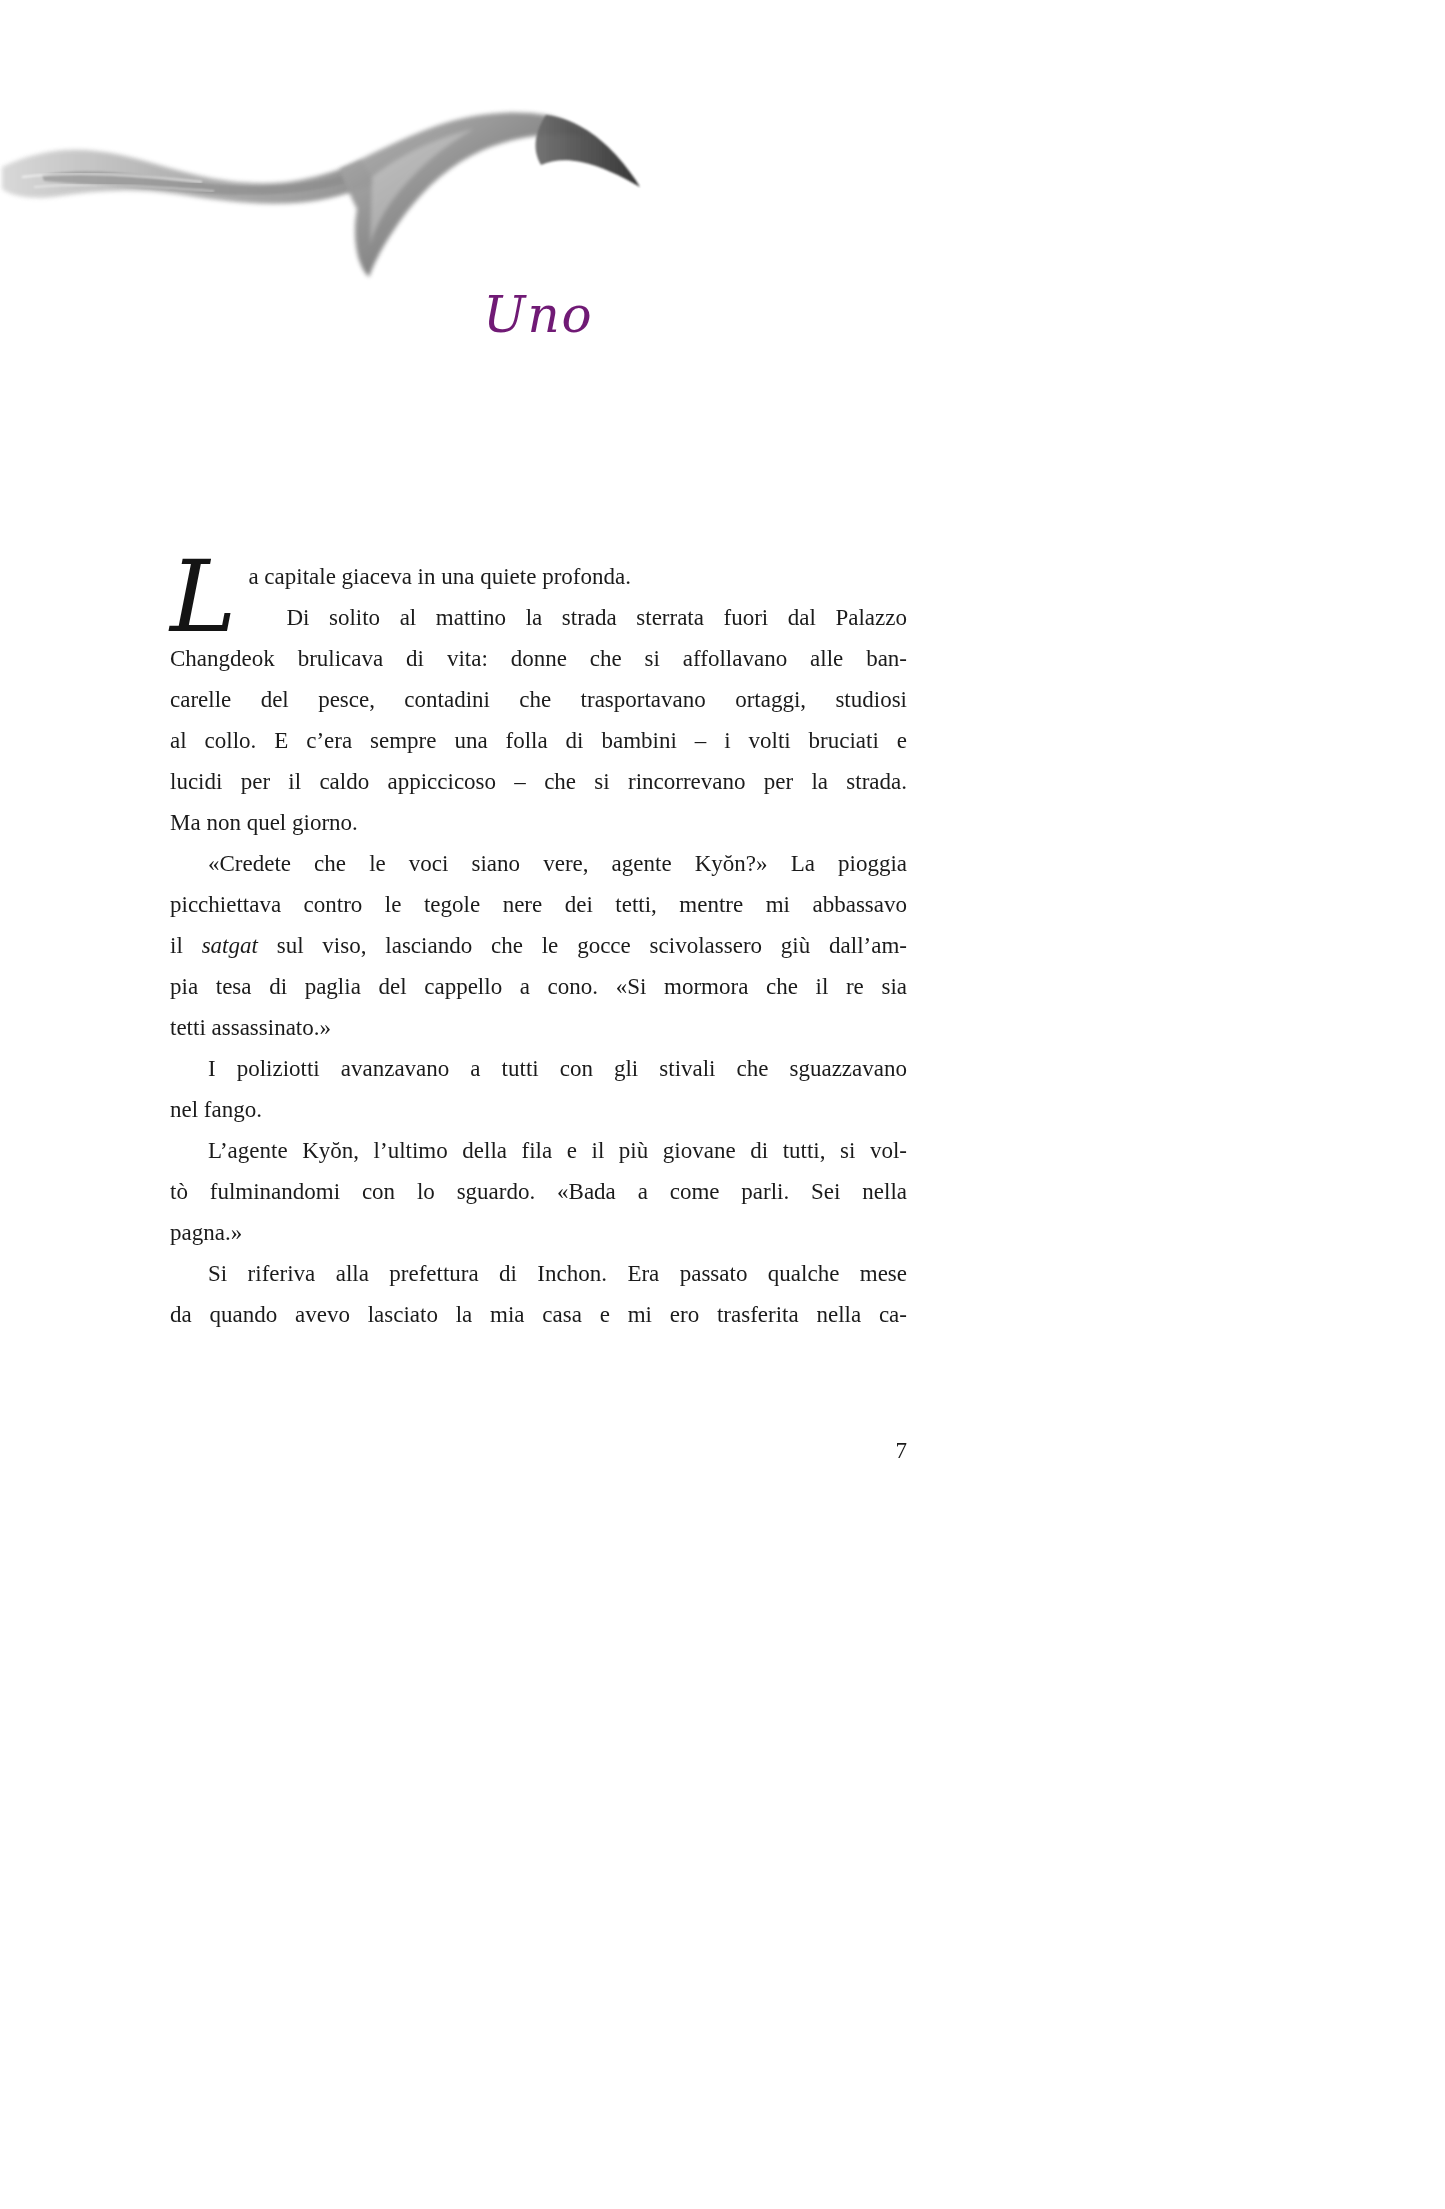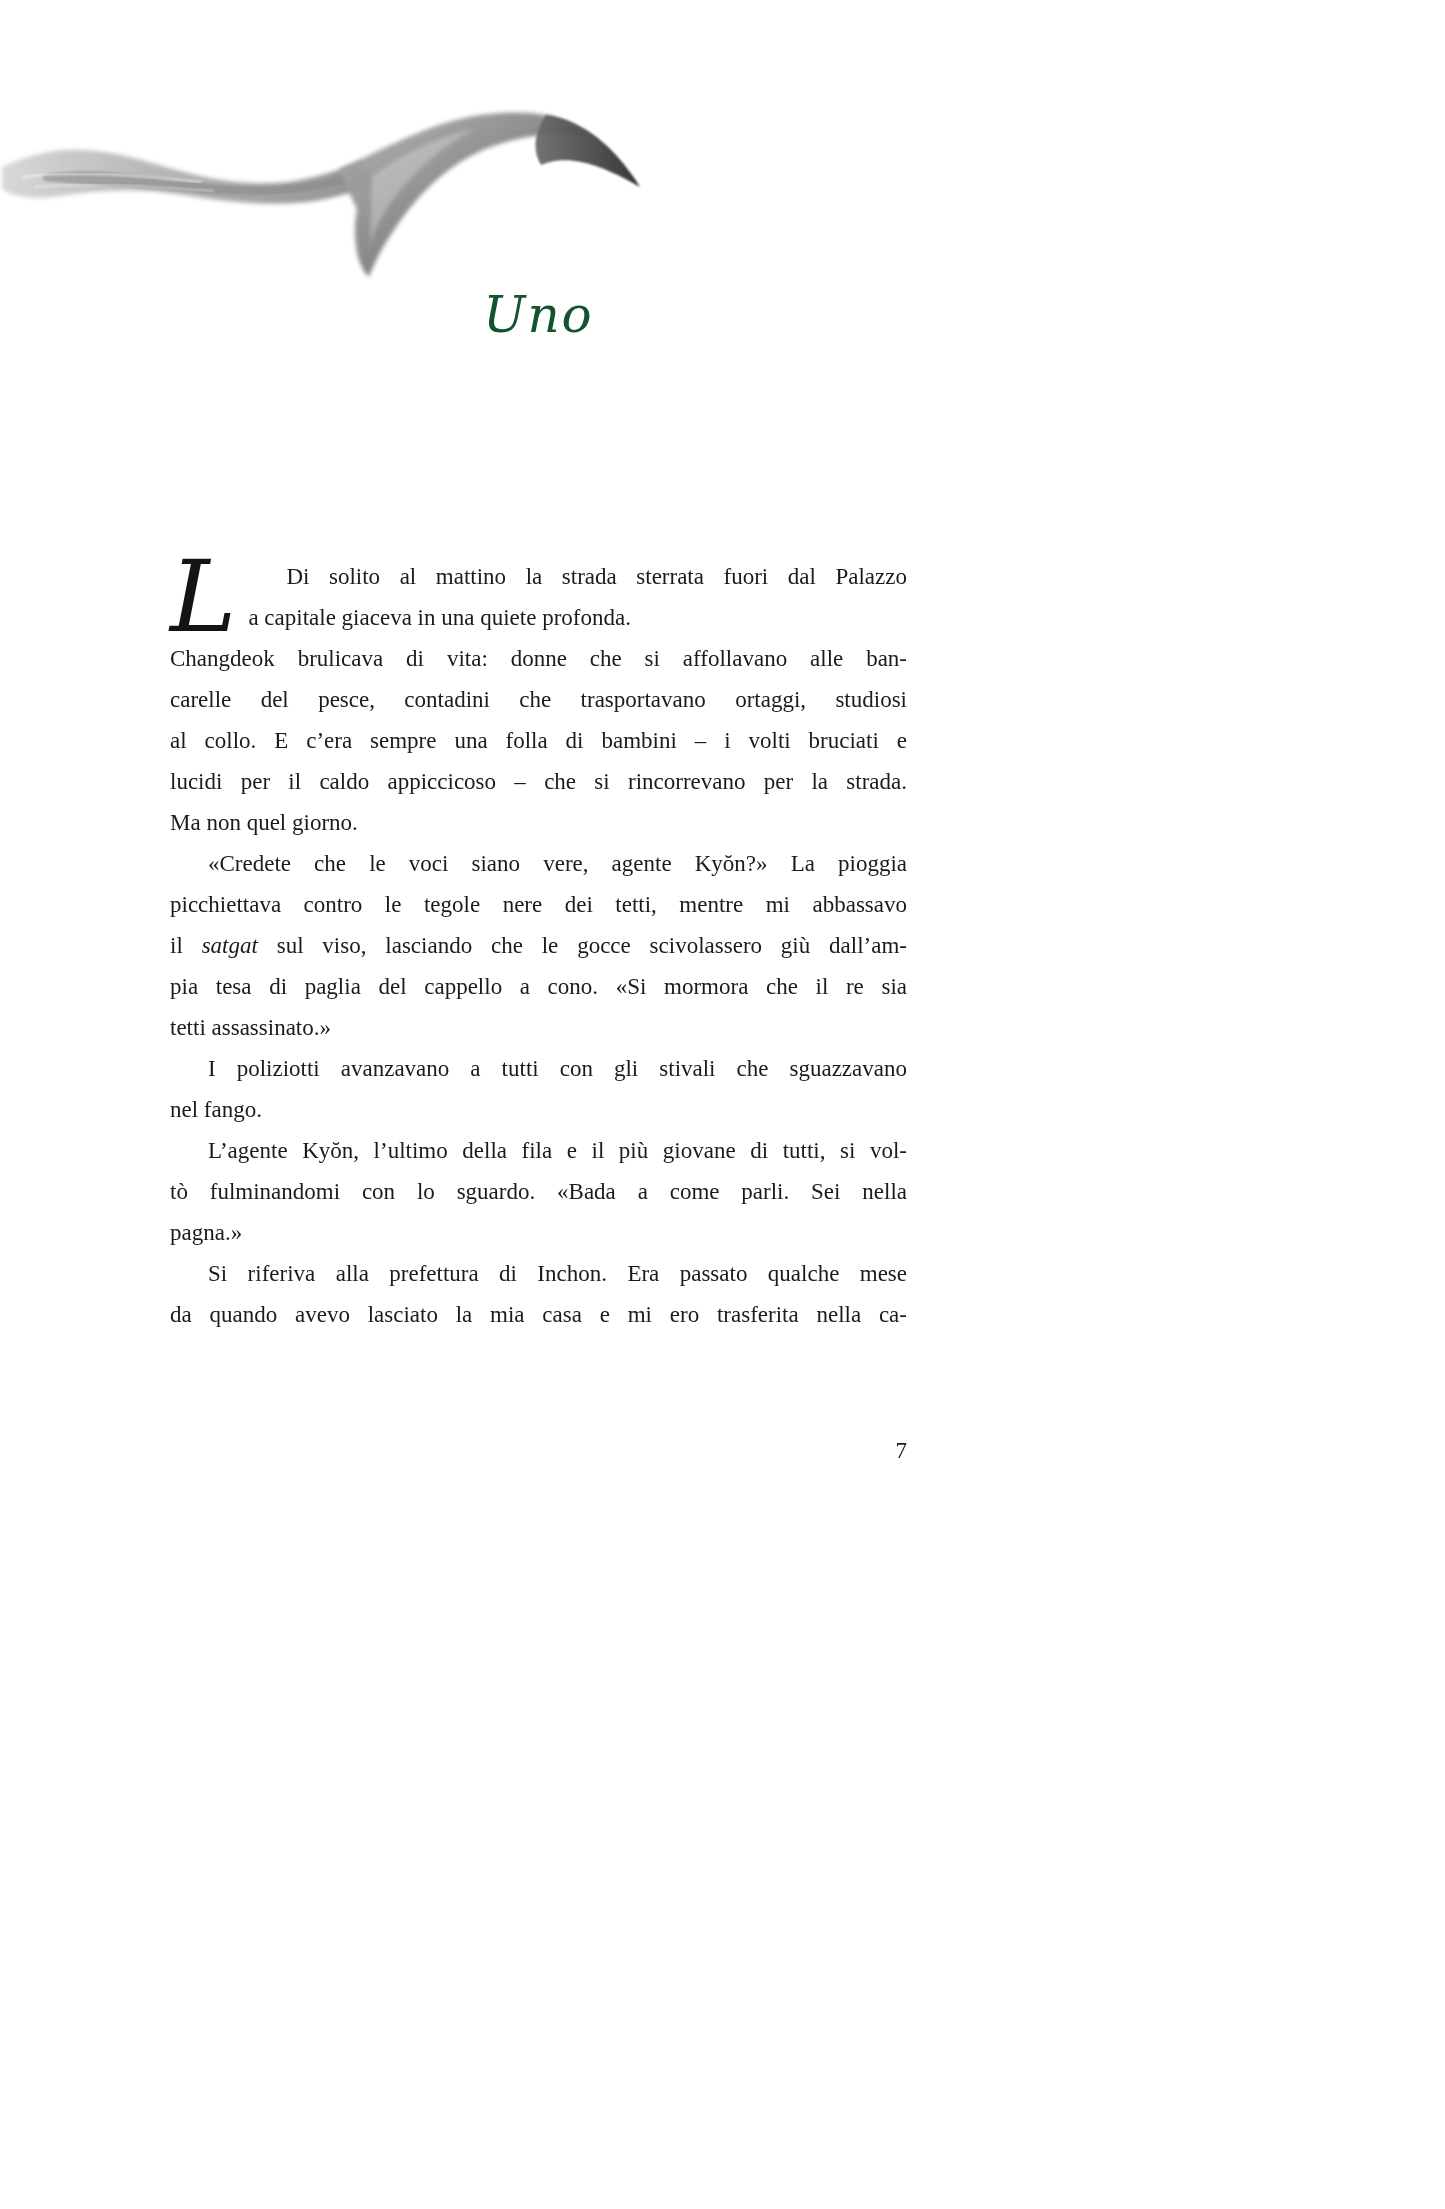--- a/index.html
+++ b/index.html
@@ -17,21 +17,21 @@
     width:648px; height:192px;
   }
 
   .chapter-title {
     position:absolute; left:170px; top:286px; width:737px;
     text-align:center;
     font-family:"DejaVu Serif", serif;
     font-style:italic;
     font-size:50px;
     letter-spacing:2px;
-    color:#14532d;
+    color:#701a75;
   }
 
   .text-block {
     position:absolute; left:170px; top:556px; width:737px;
     font-size:23px;
     line-height:41px;
     color:#1b1b1b;
   }
   .dropcap {
     float:left;
@@ -105,22 +105,22 @@
     <path d="M546,12 C572,15 596,30 616,52 C626,63 634,74 640,84
              C621,73 601,63 581,59 C566,56 552,57 541,62
              C531,45 536,27 546,12 Z" fill="url(#gC)" filter="url(#soft2)" opacity="0.95"></path>
   </svg>
 
   <div class="chapter-title">Uno</div>
 
   <div class="text-block">
     <span class="dropcap">L</span>
     <div>
+        <div class="line"><span>a capitale giaceva in una quiete profonda.</span></div>
         <div class="line j ind"><span>Di solito al mattino la strada sterrata fuori dal Palazzo</span></div>
-        <div class="line"><span>a capitale giaceva in una quiete profonda.</span></div>
         <div class="line j"><span>Changdeok brulicava di vita: donne che si affollavano alle ban-</span></div>
         <div class="line j"><span>carelle del pesce, contadini che trasportavano ortaggi, studiosi</span></div>
         <div class="line j"><span>al collo. E c’era sempre una folla di bambini – i volti bruciati e</span></div>
         <div class="line j"><span>lucidi per il caldo appiccicoso – che si rincorrevano per la strada.</span></div>
         <div class="line"><span>Ma non quel giorno.</span></div>
         <div class="line j ind"><span>«Credete che le voci siano vere, agente Kyŏn?» La pioggia</span></div>
         <div class="line j"><span>picchiettava contro le tegole nere dei tetti, mentre mi abbassavo</span></div>
         <div class="line j"><span>il </span><span class="it">satgat</span><span> sul viso, lasciando che le gocce scivolassero giù dall’am-</span></div>
         <div class="line j"><span>pia tesa di paglia del cappello a cono. «Si mormora che il re sia</span></div>
         <div class="line"><span>tetti assassinato.»</span></div>

